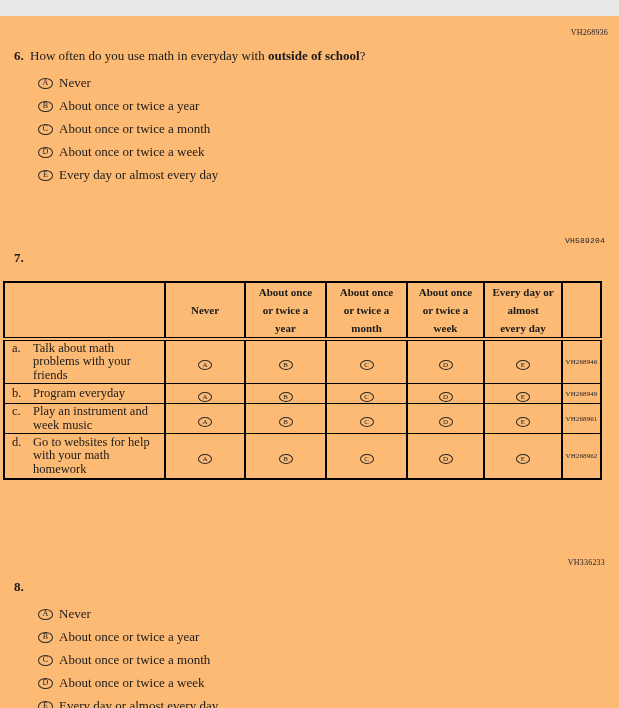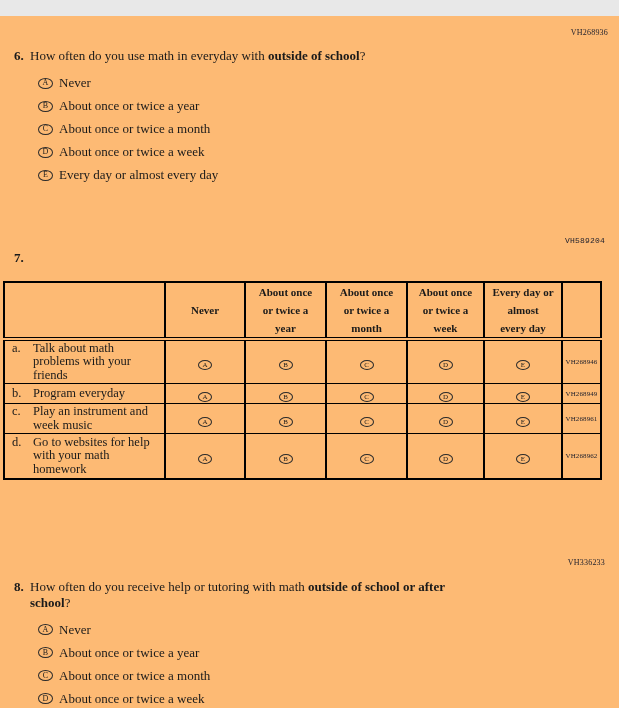--- a/index.html
+++ b/index.html
@@ -243,21 +243,20 @@
           <td class="code-cell">VH268962</td>
         </tr>
       </tbody>
     </table>
   </div>
 
   <div class="section sec8">
     <div class="code-line">VH336233</div>
     <div class="question">
       <span class="q-num">8.</span>
-      <span class="q-text"><span>How often do you receive help or tutoring with math </span><b>outside of school or after school</b><span>?</span></span>
     </div>
     <ul class="options">
       <li class="option">
         <span class="bubble">A</span>
         <span>Never</span>
       </li>
       <li class="option">
         <span class="bubble">B</span>
         <span>About once or twice a year</span>
       </li>

